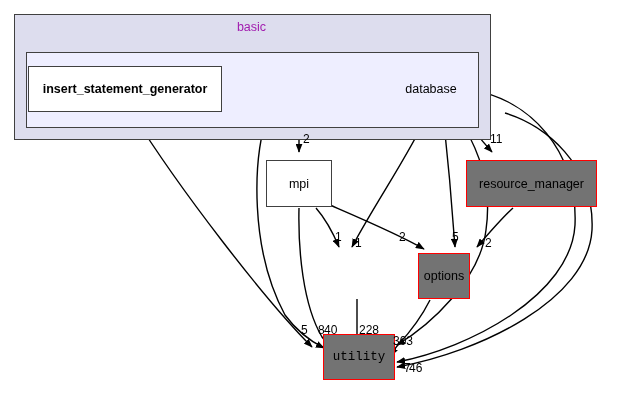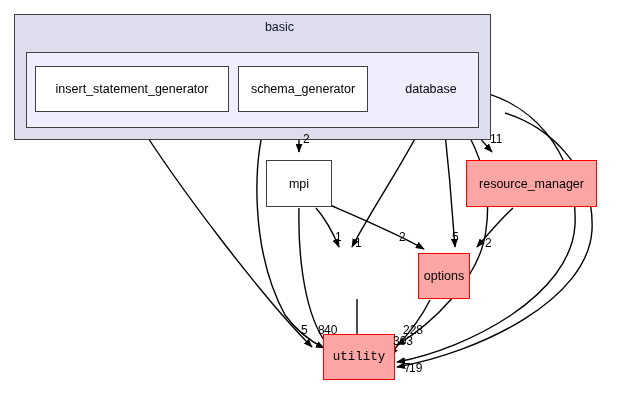--- a/index.html
+++ b/index.html
@@ -8,30 +8,29 @@
   #stage{position:absolute;left:0;top:0;width:618px;height:407px;}
   svg#graph{position:absolute;left:0;top:0;width:618px;height:407px;}
 
   .node-label{
     position:absolute;
     display:flex;align-items:center;justify-content:center;
     font-size:12.5px;color:#000;white-space:nowrap;
     box-sizing:border-box;
   }
   .cluster-title{
-    position:absolute;font-size:12.5px;color:#0f172a;white-space:nowrap;
+    position:absolute;font-size:12.5px;color:#a21caf;white-space:nowrap;
     text-align:center;
-    padding-left:28px;
   }
   .edge-label{
     position:absolute;font-size:12px;color:#000;white-space:nowrap;
     line-height:12px;
   }
   .box-white{background:#ffffff;border:1px solid #404040;}
-  .box-red{background:#fca5a5;border:1.6px solid #ff0000;}
+  .box-red{background:#737373;border:1.6px solid #ff0000;}
   .plain{background:transparent;border:none;}
 </style>
 </head>
 <body>
 
 <div id="stage">
 
   <svg id="graph" viewBox="0 0 618 407">
     <defs>
       <marker id="arr" markerWidth="9" markerHeight="7" refX="8.2" refY="3.5" orient="auto" markerUnits="userSpaceOnUse">
@@ -73,27 +72,24 @@
   </svg>
 
   <div style="position:absolute;left:14px;top:14px;width:475px;height:124px;
               background:#ddddee;border:1.5px solid #404040;"></div>
 
   <div class="cluster-title" style="left:14px;top:20px;width:475px;">basic</div>
 
   <div style="position:absolute;left:26px;top:52px;width:451px;height:74px;
               background:#eeeeff;border:1.5px solid #404040;"></div>
 
-  <div class="node-label box-white" style="left:35px;top:66px;width:194px;height:46px;">
+  <div class="node-label box-white" style="left:28px;top:66px;width:194px;height:46px;font-weight:bold;">
     <span>insert_statement_generator</span>
   </div>
 
-  <div class="node-label box-white" style="left:238px;top:66px;width:130px;height:46px;">
-    <span>schema_generator</span>
-  </div>
 
   <div class="node-label plain" style="left:388px;top:66px;width:86px;height:46px;">
     <span>database</span>
   </div>
 
   <div class="node-label box-white" style="left:266px;top:160px;width:66px;height:47px;">
     <span>mpi</span>
   </div>
 
   <div class="node-label box-red" style="left:466px;top:160px;width:131px;height:47px;">
@@ -122,21 +118,21 @@
   <div class="edge-label" style="left:452px;top:231px;">5</div>
 
   <div class="edge-label" style="left:485px;top:237px;">2</div>
 
   <div class="edge-label" style="left:301px;top:324px;">5</div>
 
   <div class="edge-label" style="left:318px;top:324px;">8</div>
 
   <div class="edge-label" style="left:324px;top:324px;">40</div>
 
-  <div class="edge-label" style="left:359px;top:324px;padding-left:44px;">228</div>
+  <div class="edge-label" style="left:359px;top:324px;">228</div>
 
   <div class="edge-label" style="left:393px;top:335px;">303</div>
 
   <div class="edge-label" style="left:404px;top:362px;">7</div>
 
-  <div class="edge-label" style="left:409px;top:362px;">19</div>
+  <div class="edge-label" style="left:409px;top:362px;">46</div>
 
 </div>
 
 </body></html>

